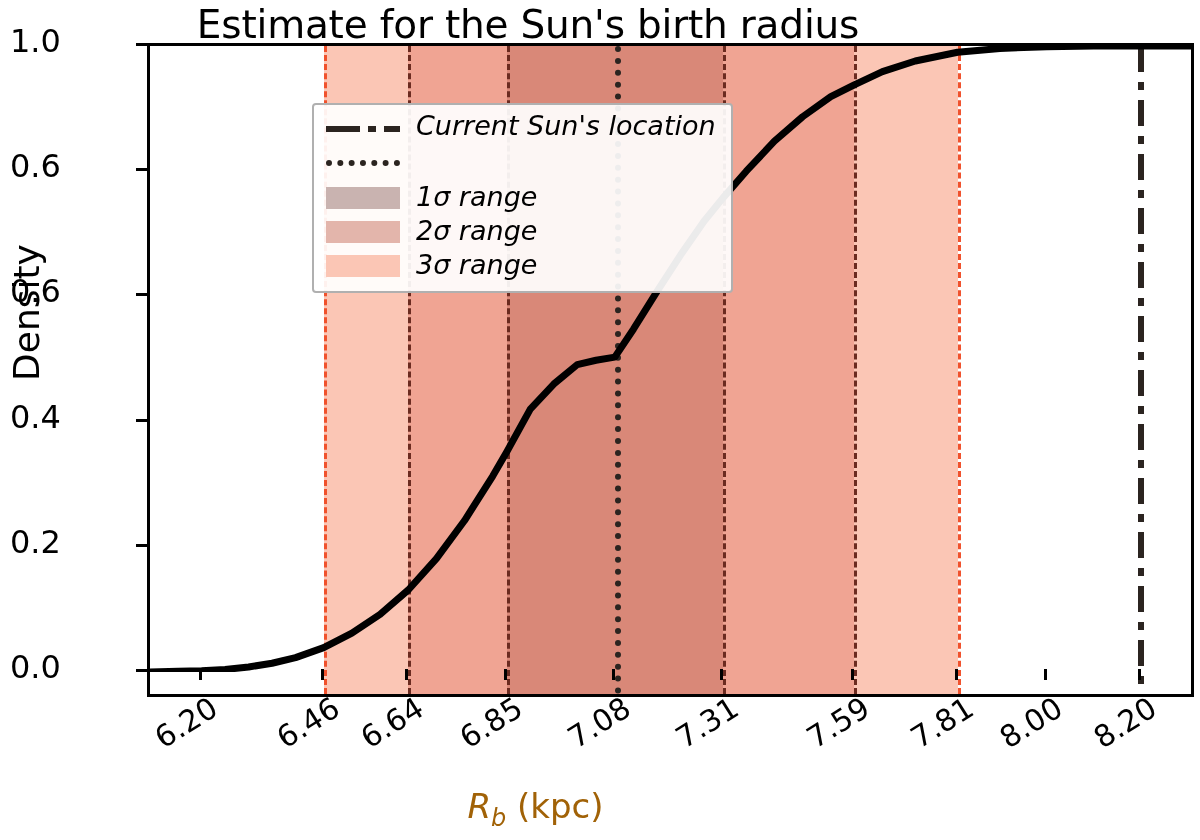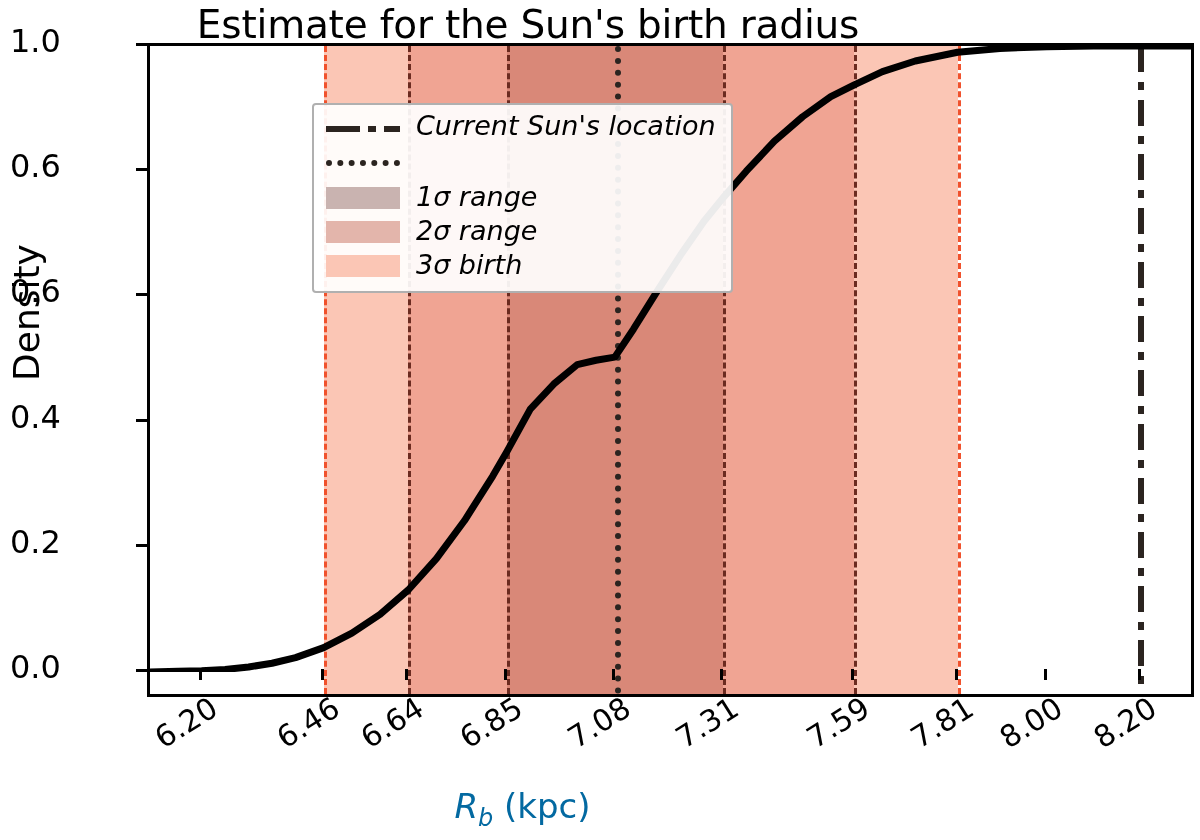--- a/index.html
+++ b/index.html
@@ -135,26 +135,26 @@
     top: 292px;
     width: 300px;
     text-align: center;
     font-size: 36px;
     color: #000000;
     transform: rotate(-90deg);
     white-space: nowrap;
   }
   #xlabel {
     position: absolute;
-    left: 3px;
+    left: 16px;
     top: 786px;
     width: 1039px;
     text-align: center;
     font-size: 34px;
-    color: #0369a1;
+    color: #a16207;
     white-space: nowrap;
   }
   #xlabel .ital { font-style: italic; }
   #xlabel .sub {
     font-style: italic;
     font-size: 24px;
     vertical-align: sub;
   }
   
   #legend {
@@ -273,21 +273,21 @@
         <span class="legend-key">
           <span class="key-patch" id="patch-2sigma" style="background: rgb(227, 181, 171);"></span>
         </span>
         <span class="legend-label">2σ range</span>
       </div>
 
       <div class="legend-row">
         <span class="legend-key">
           <span class="key-patch" id="patch-3sigma" style="background: rgb(251, 198, 181);"></span>
         </span>
-        <span class="legend-label">3σ birth</span>
+        <span class="legend-label">3σ range</span>
       </div>
 
     </div>
   </div>
 
   <div id="xticks-layer">
       <div class="xtick" style="left: 198.646px;"></div>
       <div class="xticklabel" style="left: 112.646px; top: 690px; width: 92px;">6.20</div>
       <div class="xtick" style="left: 320.717px;"></div>
       <div class="xticklabel" style="left: 234.717px; top: 690px; width: 92px;">6.46</div>

